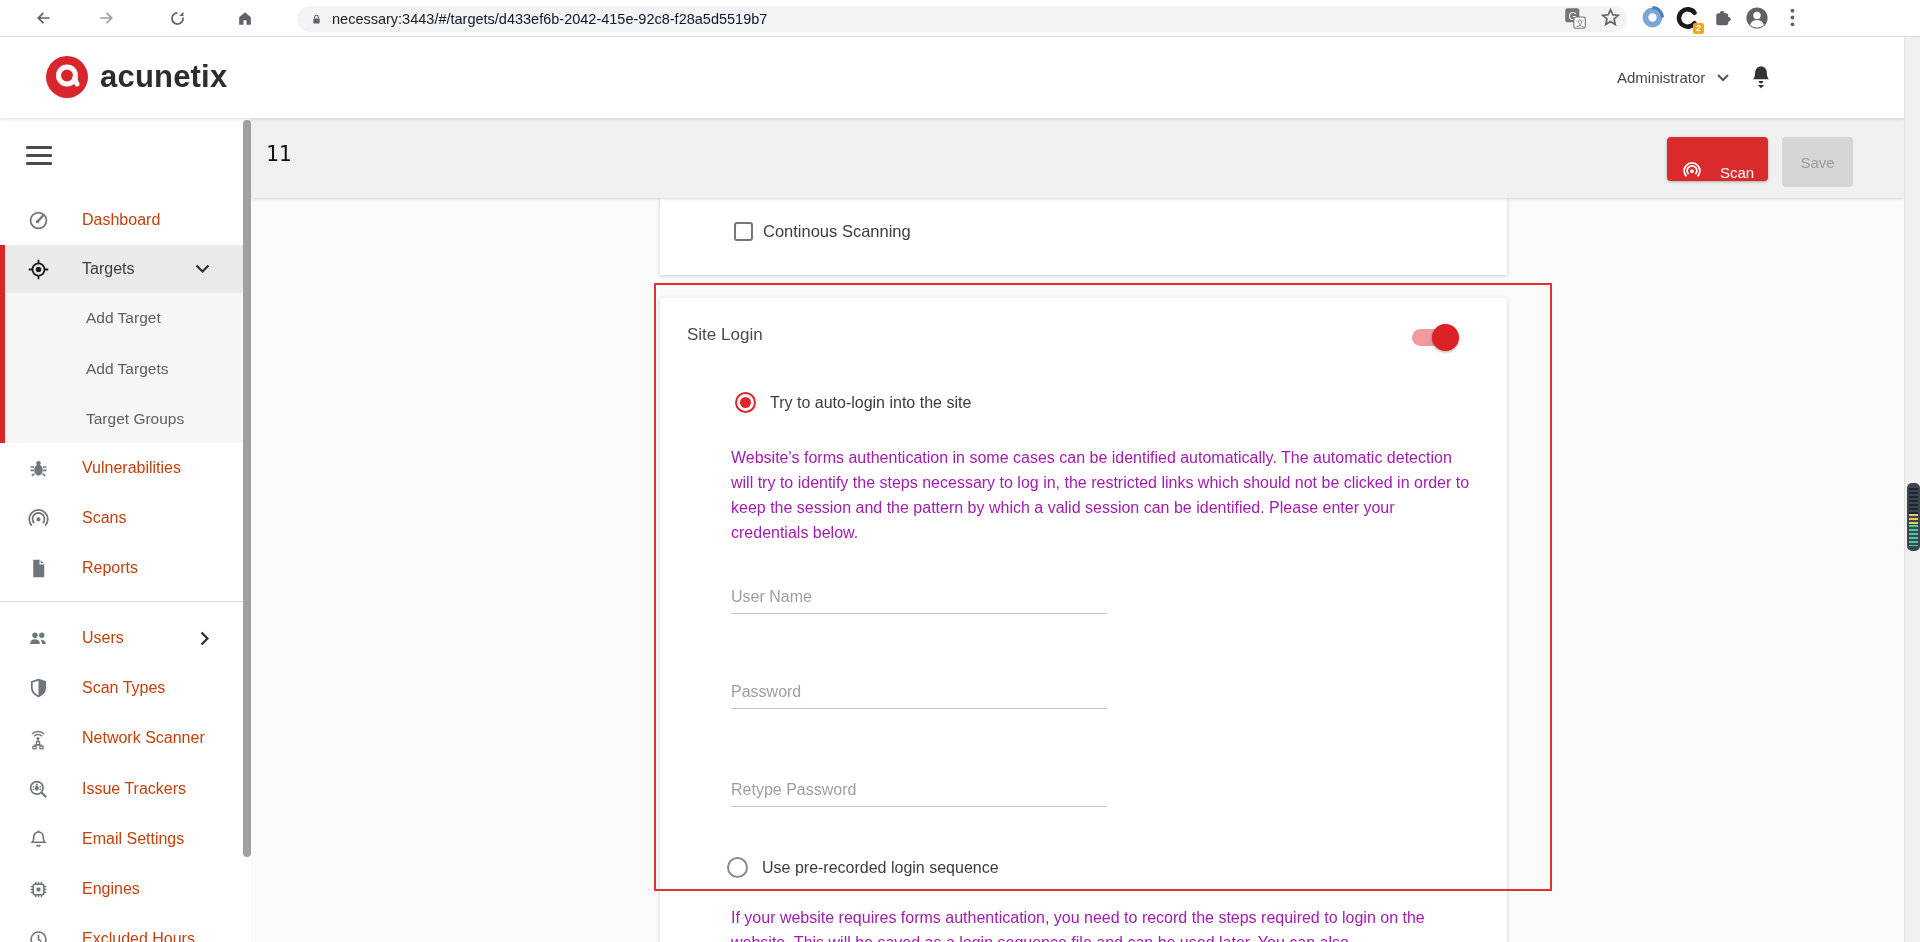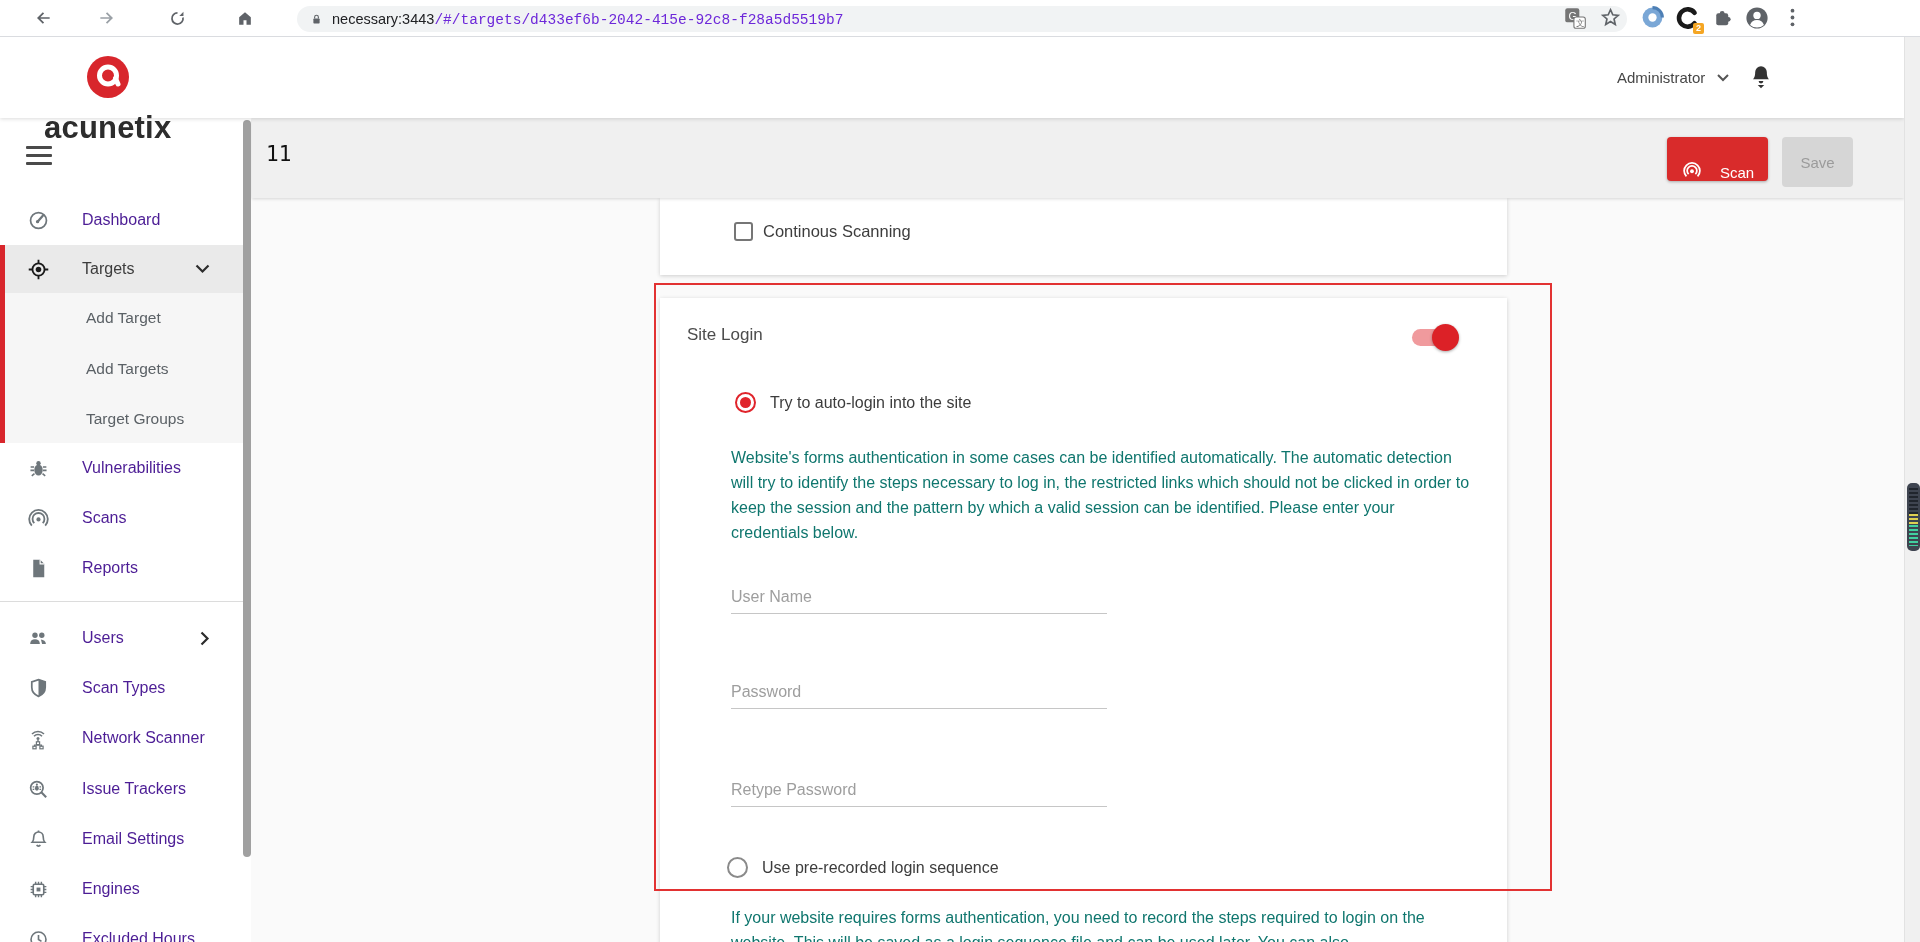--- a/index.html
+++ b/index.html
@@ -9,43 +9,43 @@
   
   #chrome { position:absolute; left:0; top:0; width:1920px; height:37px; background:#ffffff;
             border-bottom:1px solid #dadce0; z-index:50; }
   .chrome-btn { position:absolute; top:4px; width:28px; height:28px; border-radius:50%;
                 display:flex; align-items:center; justify-content:center; cursor:pointer; }
   #addr-pill { position:absolute; left:297px; top:6px; width:1330px; height:26px;
                background:#f1f3f4; border-radius:13px; display:flex; align-items:center;
                padding:0 10px 0 12px; }
   #addr-url { font-size:14.5px; margin-left:8px; white-space:nowrap; overflow:hidden; }
   #addr-url .host { color:#202124; }
-  #addr-url .path { color:#6d28d9;font-family:Liberation Mono, monospace; }
+  #addr-url .path { color:#0f172a; }
   .pill-right { position:absolute; top:5px; display:flex; }
   .ext-badge { position:absolute; right:-4px; bottom:-3px; background:#f5a623; color:#fff;
                font-size:9px; font-weight:bold; padding:0 3px; border-radius:2px; line-height:11px; }
 
   
   #appheader { position:absolute; left:0; top:37px; width:1904px; height:81px; background:#fff;
                box-shadow:0 1px 4px rgba(0,0,0,0.14); z-index:20; }
-  #brand { position:absolute; left:44px; top:17px; display:flex; align-items:center; gap:10px; cursor:pointer;flex-direction:column; }
+  #brand { position:absolute; left:44px; top:17px; display:flex; align-items:center; gap:10px; cursor:pointer; }
   #brand-text { font-size:31px; font-weight:bold; color:#2d2d2d; letter-spacing:0.2px; }
   #user-menu { position:absolute; left:1617px; top:0; height:81px; display:flex; align-items:center;
                gap:12px; cursor:pointer; }
   #user-menu span { font-size:15px; color:#474747; }
   #header-bell { position:absolute; left:1748px; top:26px; cursor:pointer; }
 
   
   #sidebar { position:absolute; left:0; top:118px; width:251px; height:824px; background:#fff; z-index:10; }
   #hamburger { position:absolute; left:26px; top:28px; width:26px; height:20px; cursor:pointer; }
   #hamburger div { height:3px; background:#4a4a4a; margin-bottom:5px; border-radius:1px; }
   .nav-row { position:absolute; left:0; width:244px; height:50px; display:flex; align-items:center;
              padding-left:26px; cursor:pointer; }
   .nav-row .ico { width:24px; height:24px; flex:0 0 24px; display:flex; align-items:center; justify-content:center; }
-  .nav-row .lbl { margin-left:32px; font-size:16px; color:#4c1d95; }
+  .nav-row .lbl { margin-left:32px; font-size:16px; color:#c2410c; }
   .nav-sub { padding-left:86px; }
   .nav-sub .lbl { margin-left:0; font-size:15.5px; color:#5b6166; }
   .nav-chevron { position:absolute; right:34px; }
   #targets-active-bg { position:absolute; left:0; top:127px; width:244px; height:48px; background:#eaeaea; }
   #targets-sub-bg { position:absolute; left:0; top:175px; width:244px; height:150px; background:#f6f6f6; }
   #active-red-bar { position:absolute; left:0; top:127px; width:5px; height:198px; background:#d8262c; }
   #side-divider { position:absolute; left:0; top:483px; width:244px; height:1px; background:#dcdcdc; }
   #side-scroll-thumb { position:absolute; left:243px; top:2px; width:8px; height:737px;
                        background:#a0a0a0; border-radius:4px; cursor:pointer; }
 
@@ -78,21 +78,21 @@
   #sl-toggle { position:absolute; left:752px; top:22px; width:46px; height:36px; cursor:pointer; }
   #sl-toggle .track { position:absolute; left:0; top:9px; width:46px; height:17px; border-radius:9px; background:#f09a9d; }
   #sl-toggle .knob { position:absolute; left:20px; top:4px; width:27px; height:27px; border-radius:50%;
                      background:#dc2127; box-shadow:0 1px 3px rgba(0,0,0,0.35); }
   .radio-row { position:absolute; display:flex; align-items:center; gap:14px; cursor:pointer; }
   .radio-outer { width:21px; height:21px; border-radius:50%; border:2px solid #8a8a8a; background:#fff;
                  display:flex; align-items:center; justify-content:center; }
   .radio-outer.sel { border-color:#e0242b; }
   .radio-dot { width:11px; height:11px; border-radius:50%; background:#e0242b; }
   .radio-label { font-size:16px; color:#3c3c3c; }
-  .desc { position:absolute; left:71px; width:742px; font-size:16px; line-height:25px; color:#0f766e; }
+  .desc { position:absolute; left:71px; width:742px; font-size:16px; line-height:25px; color:#a21caf; }
   .field { position:absolute; left:71px; width:376px; }
   .field input { width:100%; height:34px; border:none; border-bottom:1px solid #c6c6c6; background:transparent;
                  outline:none; font-size:16px; color:#333; font-family:"Liberation Sans", sans-serif; }
   .field input::placeholder { color:#9e9e9e; }
 
   
   #annotation-box { position:absolute; left:654px; top:283px; width:898px; height:608px;
                     border:2px solid #e23232; z-index:40; pointer-events:none; }
 
   

